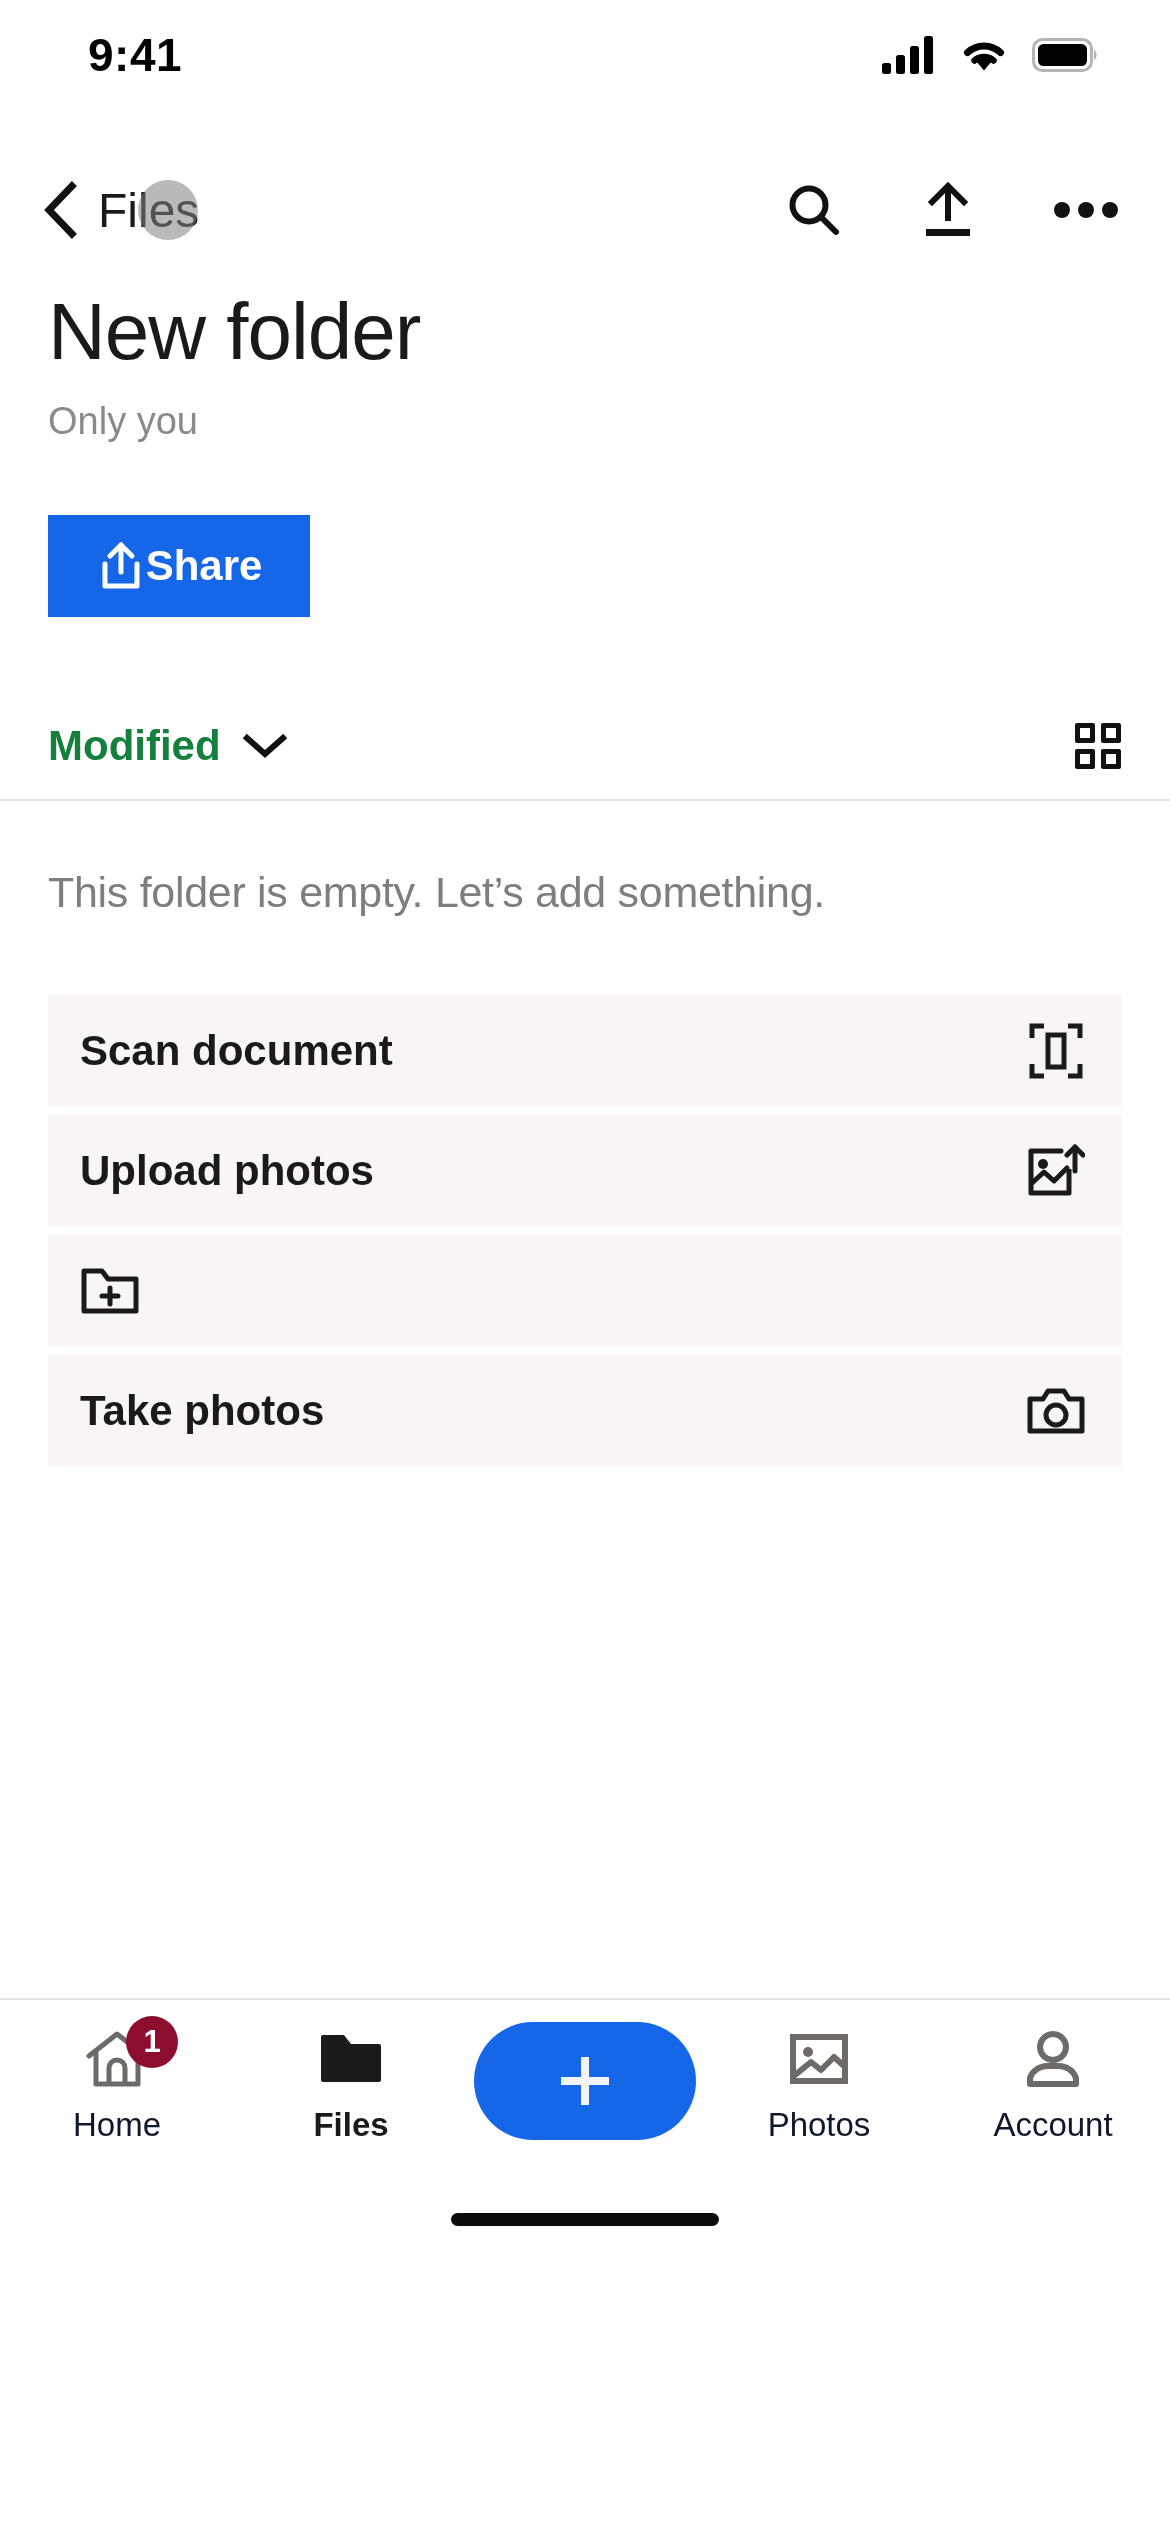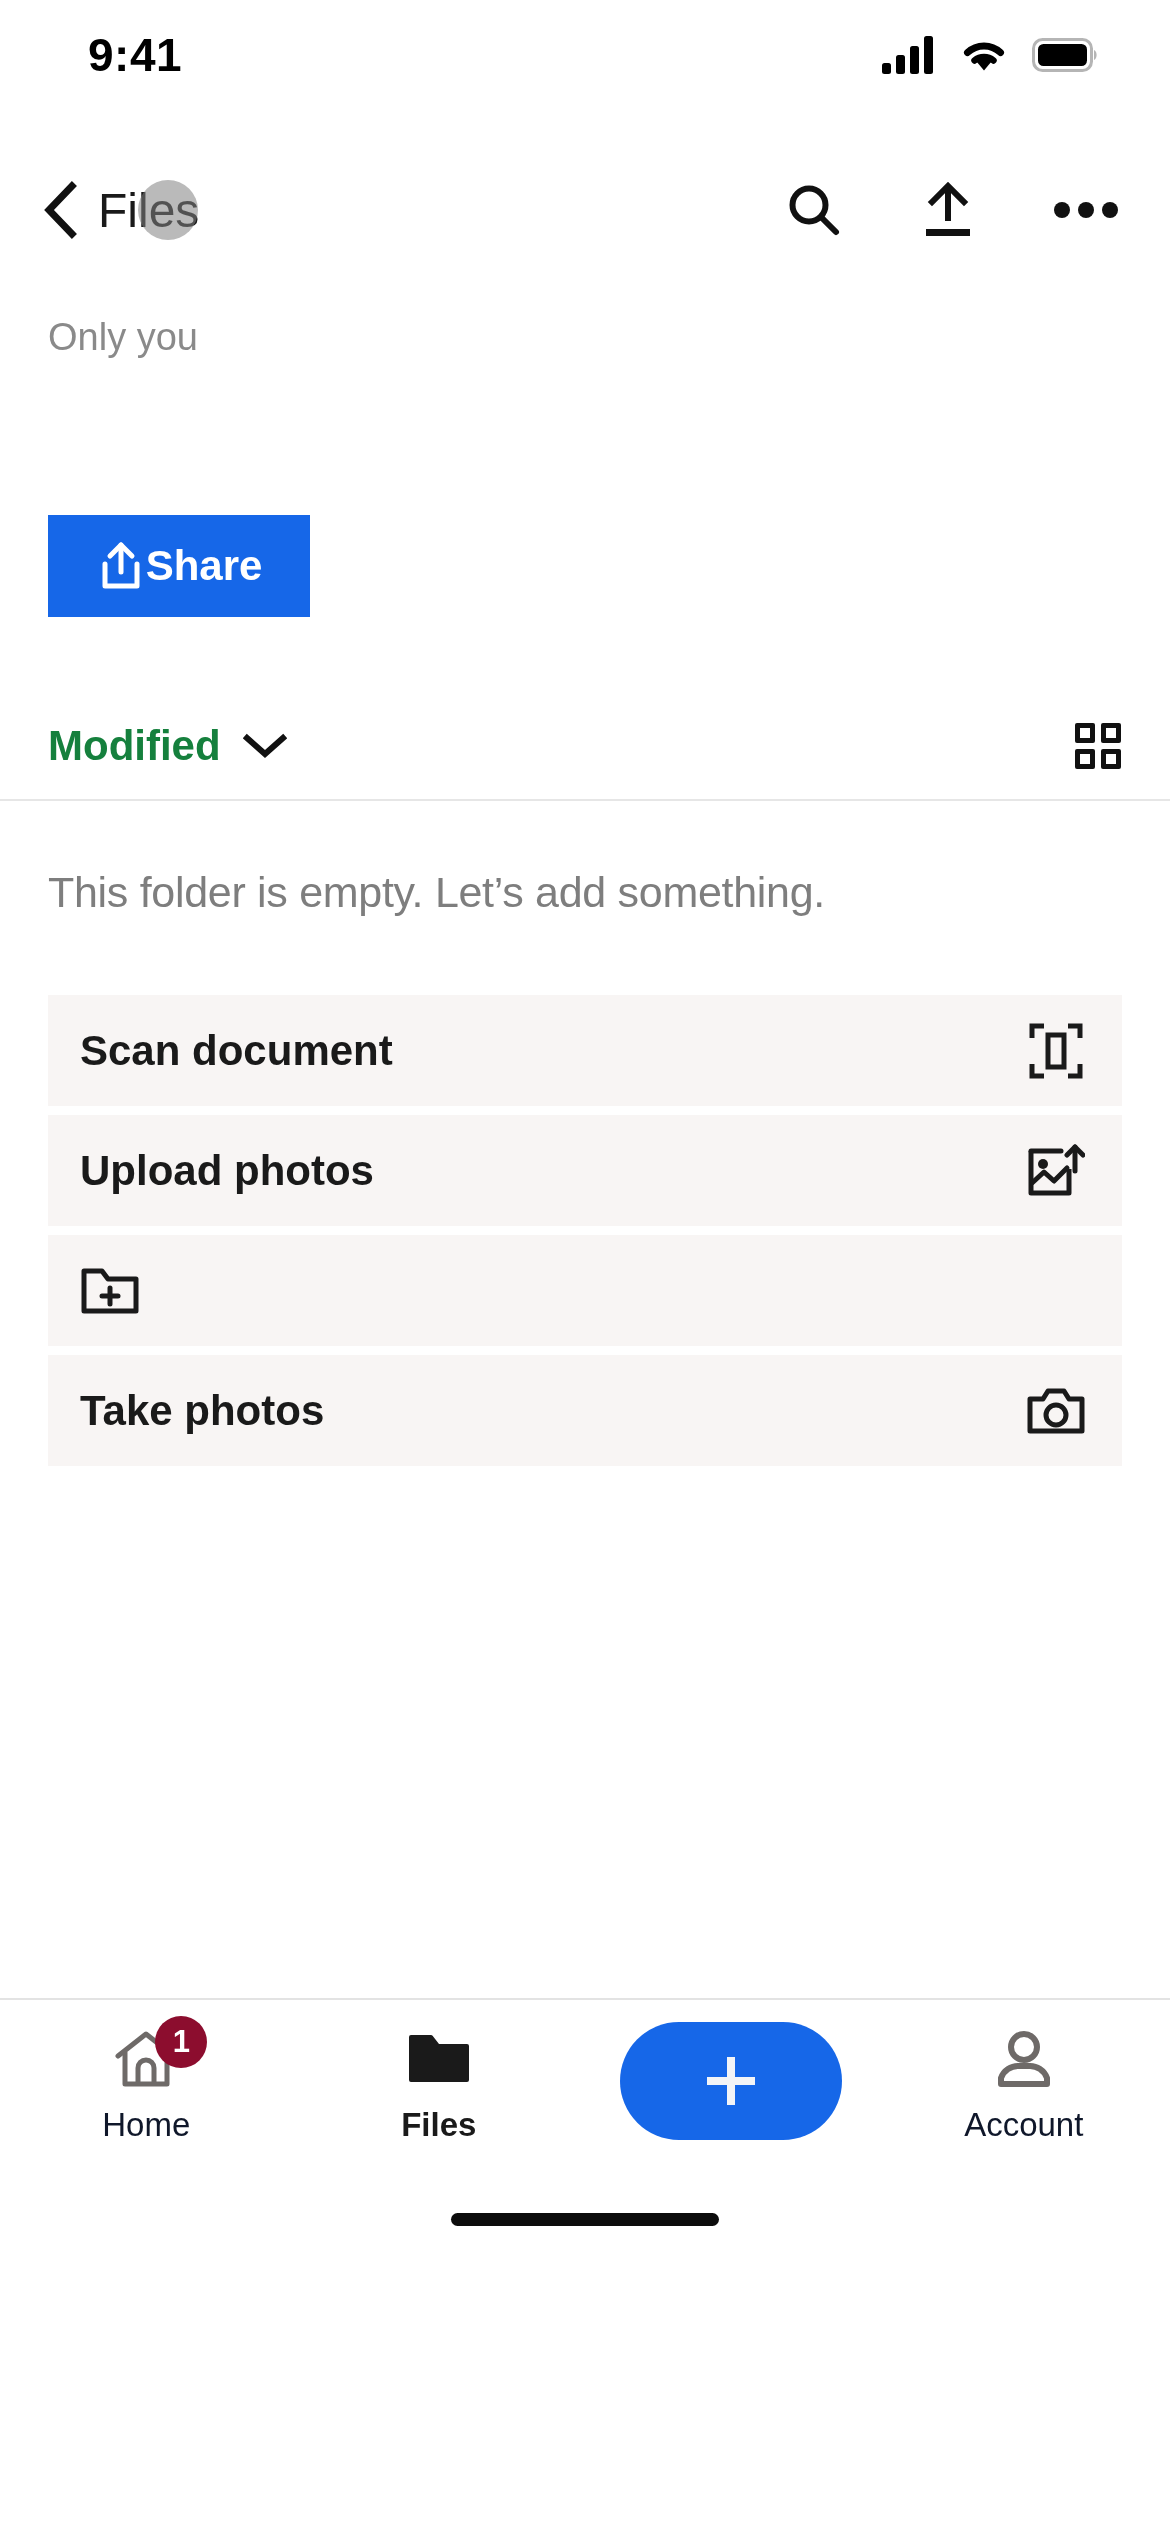--- a/index.html
+++ b/index.html
@@ -158,20 +158,21 @@
       </svg>
       <svg width="64" height="20" viewBox="0 0 64 20">
         <circle cx="8" cy="10" r="8" fill="#111"></circle>
         <circle cx="32" cy="10" r="8" fill="#111"></circle>
         <circle cx="56" cy="10" r="8" fill="#111"></circle>
       </svg>
     </div>
   </div>
 
   <div class="header">
+    <div class="folder-title">New folder</div>
     <div class="folder-sub">Only you</div>
   </div>
 
   <div class="share-btn">
     <svg width="50" height="54" viewBox="0 0 50 54">
       <path d="M25 6 L25 33" stroke="#fff" stroke-width="5" stroke-linecap="round"></path>
       <path d="M14 17 L25 6 L36 17" stroke="#fff" stroke-width="5" fill="none" stroke-linecap="round" stroke-linejoin="round"></path>
       <path d="M9 25 L9 47 L41 47 L41 25" stroke="#fff" stroke-width="5" fill="none" stroke-linecap="round" stroke-linejoin="round"></path>
     </svg>
     <span class="share-label">Share</span>
@@ -275,20 +276,30 @@
 
     <div class="fab-tab">
       <div class="fab">
         <svg width="68" height="68" viewBox="0 0 68 68">
           <line x1="34" y1="10" x2="34" y2="58" stroke="#f2f4f7" stroke-width="8" stroke-linecap="butt"></line>
           <line x1="10" y1="34" x2="58" y2="34" stroke="#f2f4f7" stroke-width="8" stroke-linecap="butt"></line>
         </svg>
       </div>
     </div>
 
+    <div class="tab">
+      <span class="tab-icon">
+        <svg width="60" height="56" viewBox="0 0 60 56">
+          <rect x="4" y="6" width="52" height="44" stroke="#6e6a68" stroke-width="6" fill="none"></rect>
+          <circle cx="19" cy="21" r="5" fill="#6e6a68"></circle>
+          <path d="M6 44 L22 31 L32 39 L45 26 L55 35" stroke="#6e6a68" stroke-width="6" fill="none" stroke-linejoin="round" stroke-linecap="round"></path>
+        </svg>
+      </span>
+      <span class="tab-label">Photos</span>
+    </div>
 
     <div class="tab">
       <span class="tab-icon">
         <svg width="58" height="58" viewBox="0 0 58 58">
           <circle cx="29" cy="17" r="13" stroke="#6e6a68" stroke-width="6" fill="none"></circle>
           <path d="M6 54 L6 48 A18 18 0 0 1 24 36 L34 36 A18 18 0 0 1 52 48 L52 54 Z" stroke="#6e6a68" stroke-width="6" fill="none" stroke-linejoin="round"></path>
         </svg>
       </span>
       <span class="tab-label">Account</span>
     </div>

